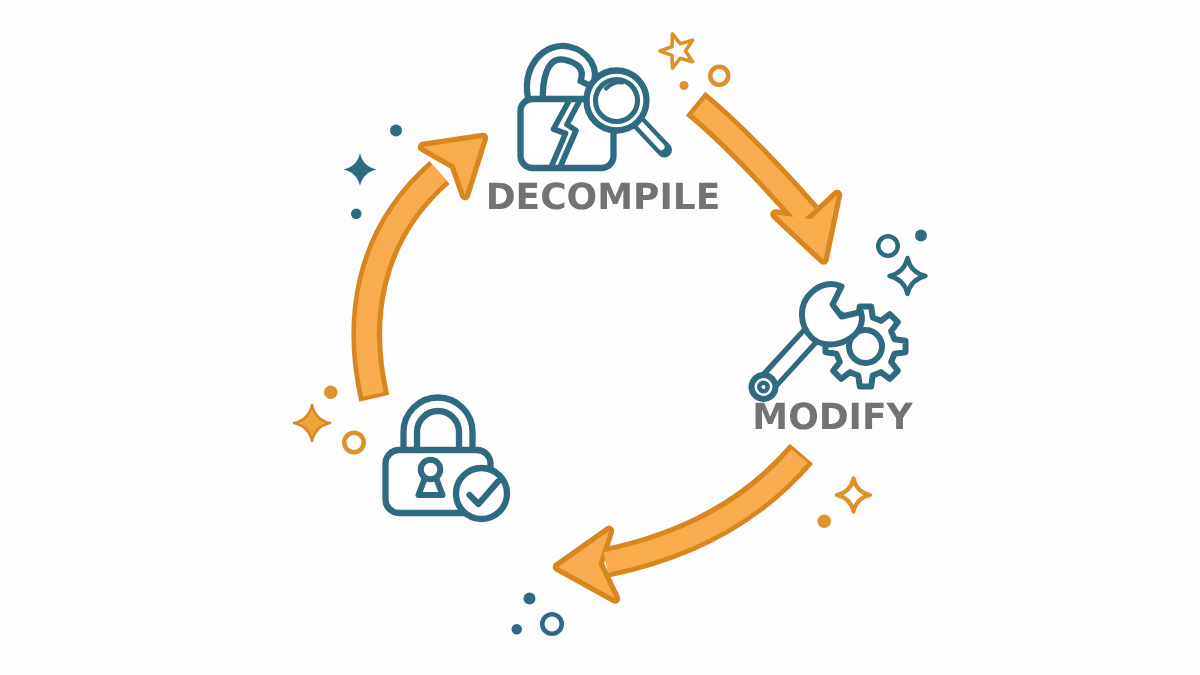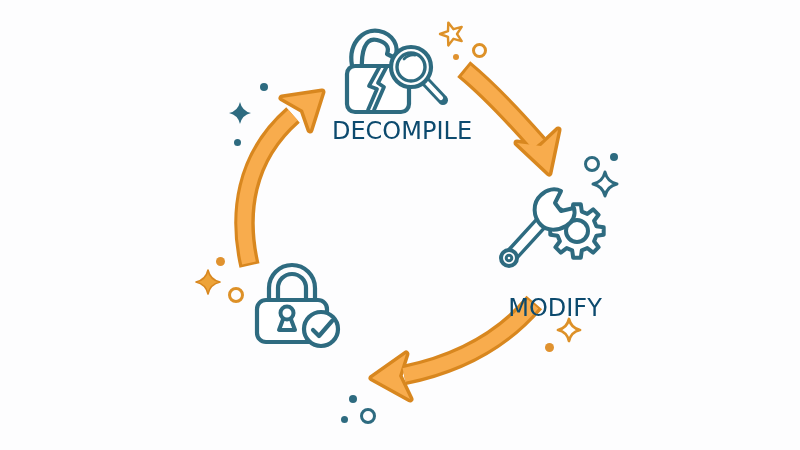--- a/index.html
+++ b/index.html
@@ -3,21 +3,21 @@
 <meta charset="utf-8">
 <style>
   html,body{margin:0;padding:0;background:#e8e8e8;}
   .canvas{
     position:relative;width:800px;height:450px;background:#fdfdfe;
     overflow:hidden;font-family:"DejaVu Sans","Liberation Sans",sans-serif;
   }
   .abs{position:absolute;}
   .step-label{
     position:absolute;transform:translateX(-50%);
-    color:#0c4a6e;font-size:24px;font-weight:400;letter-spacing:0px;
+    color:#737373;font-size:24px;font-weight:700;letter-spacing:0px;
     white-space:nowrap;
   }
   .dot{position:absolute;border-radius:50%;}
   .dot.teal{background:#2e6b80;}
   .dot.orange{background:#e0922f;}
   .ring{position:absolute;border-radius:50%;background:transparent;}
   .ring.teal{border:3px solid #2e6b80;}
   .ring.orange{border:3px solid #dd9128;}
   svg{display:block;}
 </style>
@@ -98,21 +98,21 @@
 
       <path d="M 30.5,62 L 26,74 L 42,74 L 37.5,62 Z" fill="#ffffff" stroke-width="4"></path>
       <circle cx="34" cy="57" r="6.5" fill="#ffffff" stroke-width="4"></circle>
 
       <circle cx="68" cy="73" r="17" fill="#ffffff" stroke-width="4.2"></circle>
       <path d="M 60,74 L 66,80 L 79,65" stroke-width="4.2"></path>
     </g>
   </svg>
 
   <div class="step-label" style="left:402px;top:117px;">DECOMPILE</div>
-  <div class="step-label" style="left:555px;top:264px;margin-top:30px;">MODIFY</div>
+  <div class="step-label" style="left:555px;top:264px;">MODIFY</div>
 
   <svg class="abs" style="left:227px;top:100px;" width="26" height="26" viewBox="-13 -13 26 26">
     <path d="M 0,-11 Q 2,-2 11,0 Q 2,2 0,11 Q -2,2 -11,0 Q -2,-2 0,-11 Z" fill="#2e6b80"></path>
   </svg>
   <div class="dot teal" style="left:260px;top:83px;width:8px;height:8px;"></div>
   <div class="dot teal" style="left:234px;top:139px;width:7px;height:7px;"></div>
 
   <svg class="abs" style="left:438px;top:20px;" width="28" height="28" viewBox="-14 -14 28 28">
     <path d="M -3.7,-11.4 L 1.5,-4.8 L 9.7,-7.1 L 5,0 L 9.7,7.1 L 1.5,4.8 L -3.7,11.4 L -4,2.9 L -12,0 L -4,-2.9 Z" fill="#ffffff" stroke="#dd9128" stroke-width="2.4" stroke-linejoin="round"></path>
   </svg>

